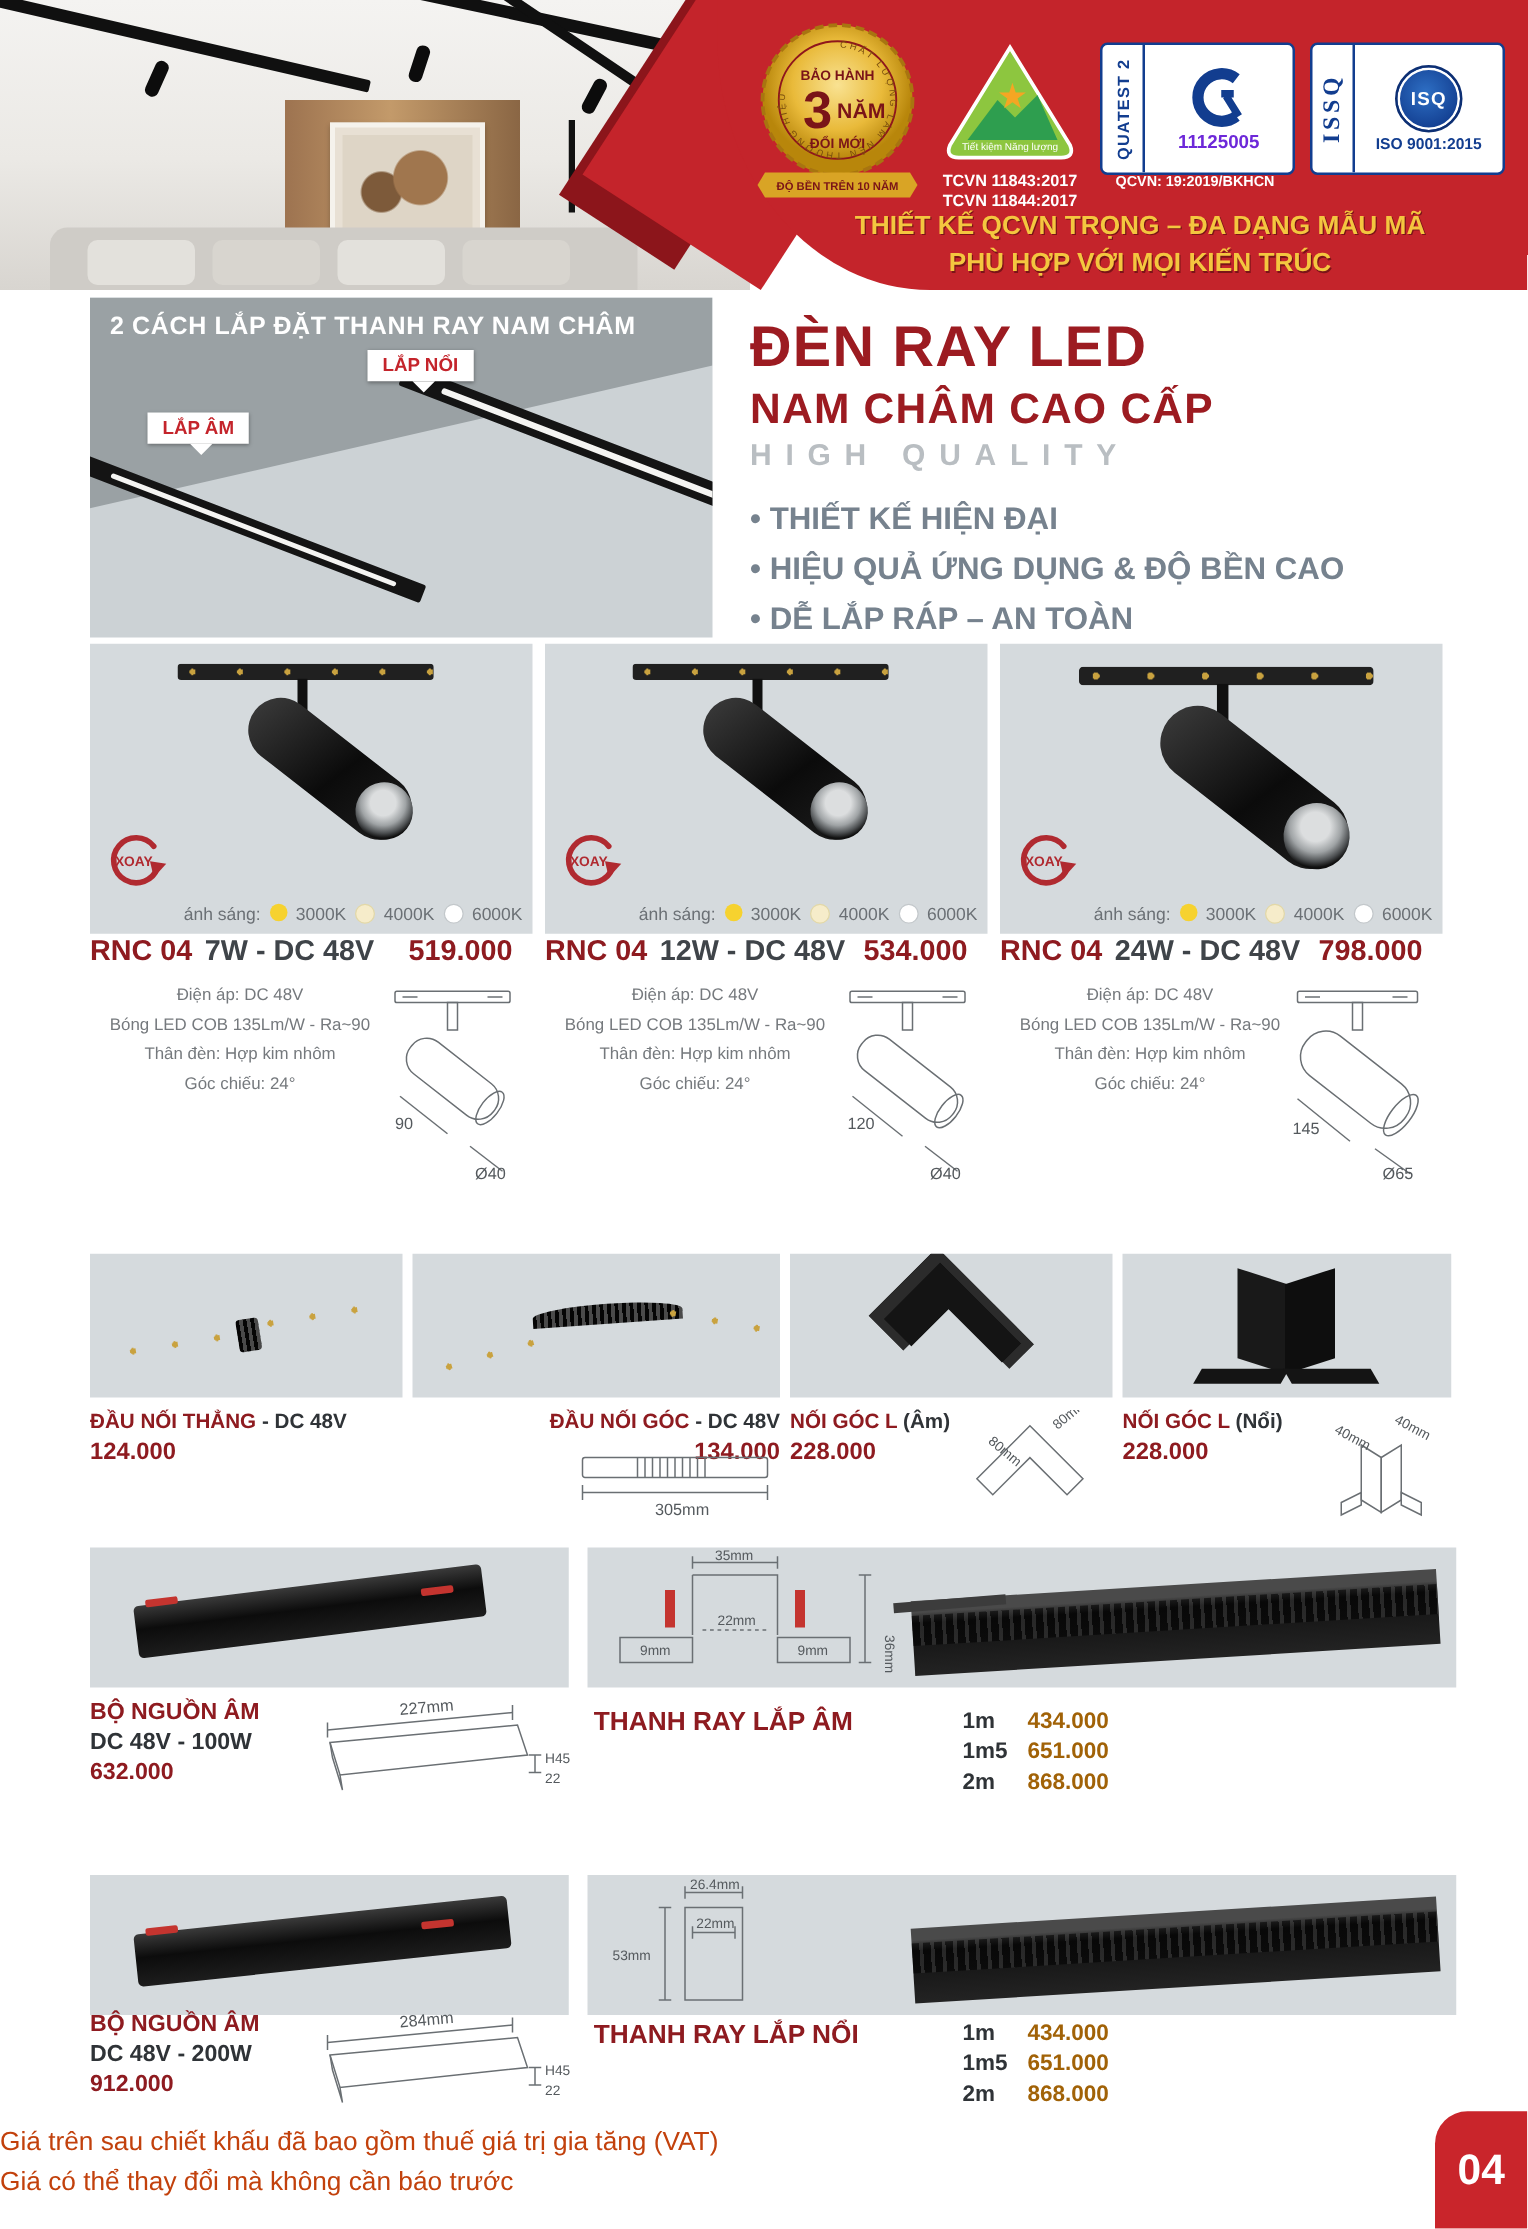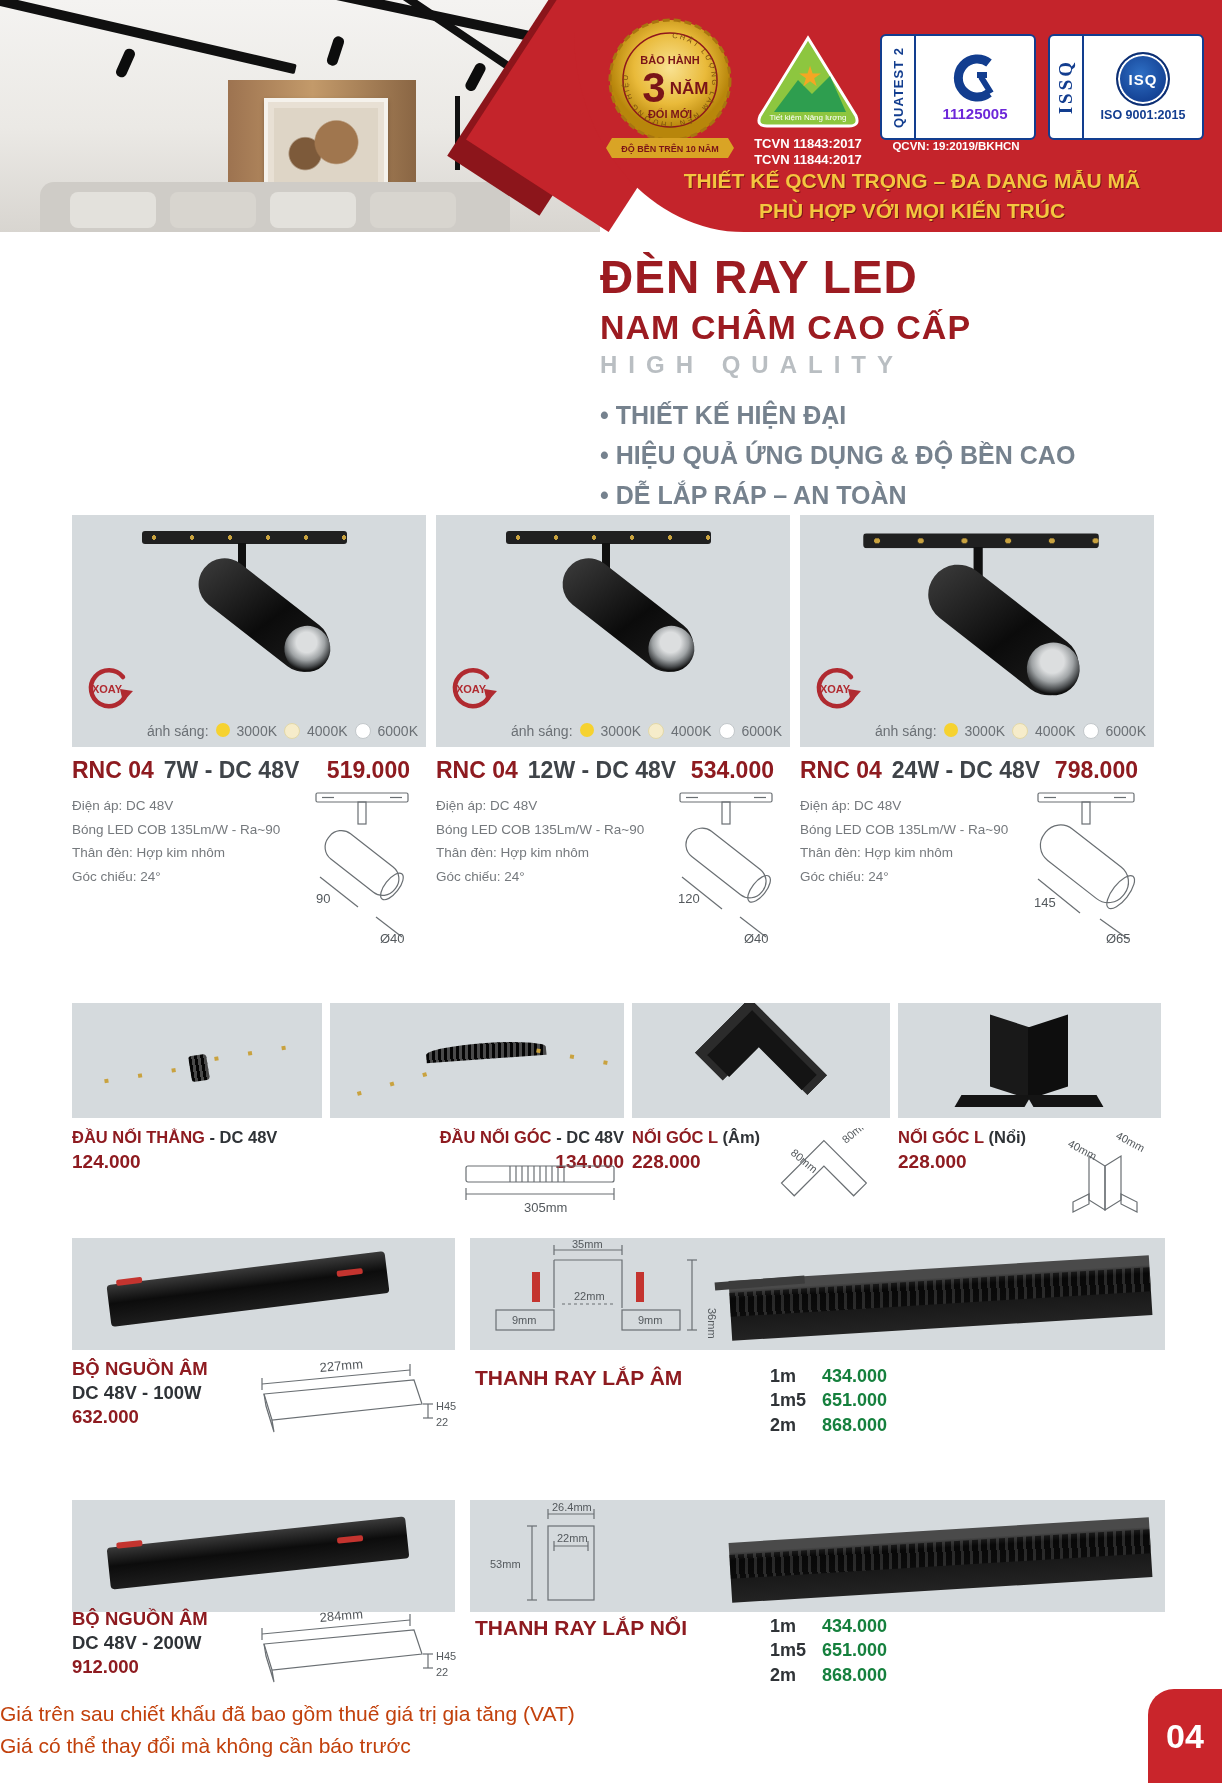--- a/index.html
+++ b/index.html
@@ -98,21 +98,21 @@
           background:radial-gradient(circle at 40% 40%,#dcdedf 0 26%,#9fa3a5 46%,#4b4e50 62%,#101010 72%);}
   .big .fixture{transform:scale(1.15) translate(8px,6px);transform-origin:50% 20%;}
   .xoay{position:absolute;left:10px;bottom:32px;width:52px;height:52px;}
   .cctrow{position:absolute;right:8px;bottom:8px;display:flex;align-items:flex-start;gap:7px;}
   .cct-label{color:#6b7075;font-size:14px;}
   .dot{width:14px;height:14px;border-radius:50%;}
   .d1{background:#f6d22f;} .d2{background:#f6ecca;border:1px solid #e2d8a8;}
   .d3{background:#fff;border:1px solid #c3c8cb;}
   .cct-k{color:#6b7075;font-size:14px;}
 
-  .card-info{position:relative;height:255px;padding-top:10px;}
+  .card-info{position:relative;height:255px;text-align:center;}
   .name-row{display:flex;align-items:baseline;font-weight:bold;font-size:23px;}
   .p-model{color:#8e1b20;margin-right:10px;}
   .p-power{color:#3f4449;}
   .p-price{color:#8e1b20;margin-left:auto;margin-right:16px;}
   .specs{margin-top:10px;font-size:13.5px;color:#75797d;line-height:1.75;width:240px;}
   .dim-sketch{position:absolute;right:8px;top:38px;}
   .svg-line{stroke:#6a6f73;fill:none;stroke-width:1.2;}
   .svg-dim{font-size:13px;fill:#54595d;}
   .svg-dim-s{font-size:11px;fill:#54595d;}
 
@@ -157,21 +157,21 @@
   .psu-spec{font-weight:bold;font-size:18.5px;color:#2f3337;margin-top:2px;}
   .psu-price{font-weight:bold;font-size:18.5px;color:#8e1b20;margin-top:2px;}
   .psu-sketch{position:absolute;left:170px;top:-10px;}
 
   .track-label{position:absolute;left:470px;width:695px;height:120px;}
   .tlA{top:1362px;} .tlB{top:1612px;}
   .track-name{position:absolute;left:5px;top:4px;font-weight:bold;font-size:21px;color:#8e1b20;}
   .ptable{position:absolute;left:300px;top:2px;}
   .prow{display:flex;font-weight:bold;font-size:18px;line-height:1.35;}
   .prow .len{width:52px;color:#2f3337;}
-  .prow .val{color:#15803d;}
+  .prow .val{color:#a16207;}
 
   
   .footer{position:absolute;left:0;top:1698px;width:1150px;text-align:left;color:#c2410c;
           font-size:21px;line-height:1.5;}
   .page-badge{position:absolute;right:0;bottom:0;width:74px;height:94px;background:#c9252b;
               border-top-left-radius:26px;display:flex;align-items:center;justify-content:center;
               color:#fff;font-weight:bold;font-size:34px;}
 </style>
 </head>
 <body>
@@ -266,20 +266,32 @@
         </div>
       </div>
 
       <div class="taglines">
         <div>THIẾT KẾ QCVN TRỌNG – ĐA DẠNG MẪU MÃ</div>
         <div>PHÙ HỢP VỚI MỌI KIẾN TRÚC</div>
       </div>
     </div>
   </div>
 
+  <div class="install-panel">
+    <div class="ceil-dark"></div>
+    <div class="itrack it1">
+        <div class="strip"></div>
+      </div>
+    <div class="itrack it2">
+        <div class="strip"></div>
+      </div>
+    <div class="install-title">2 CÁCH LẮP ĐẶT THANH RAY NAM CHÂM</div>
+    <div class="tag tag-am">LẮP ÂM</div>
+    <div class="tag tag-noi">LẮP NỔI</div>
+  </div>
 
   <div class="intro">
     <div class="intro-t1">ĐÈN RAY LED</div>
     <div class="intro-t2">NAM CHÂM CAO CẤP</div>
     <div class="intro-sub">HIGH QUALITY</div>
     <div class="intro-bullets">
       <div class="bullet">THIẾT KẾ HIỆN ĐẠI</div>
       <div class="bullet">HIỆU QUẢ ỨNG DỤNG &amp; ĐỘ BỀN CAO</div>
       <div class="bullet">DỄ LẮP RÁP – AN TOÀN</div>
     </div>

